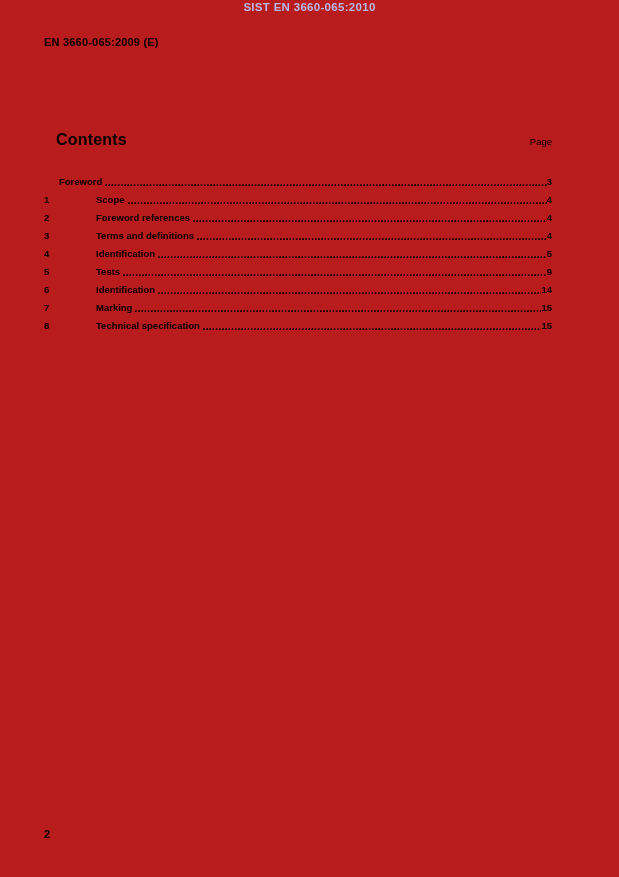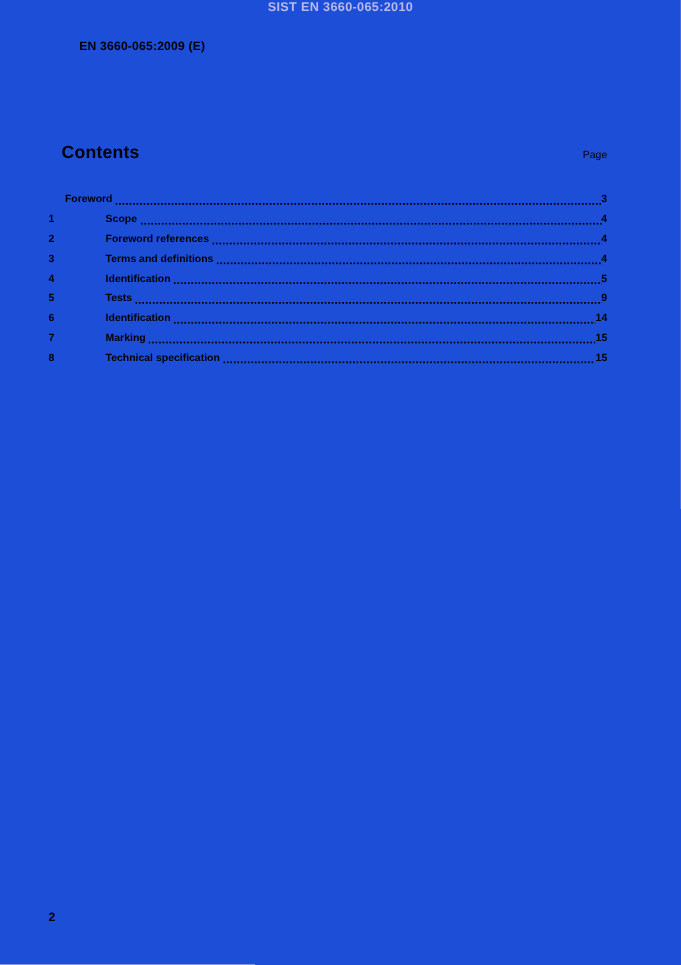--- a/index.html
+++ b/index.html
@@ -7,42 +7,41 @@
   body {
     font-family: "Liberation Sans", "DejaVu Sans", sans-serif;
     color: #000000;
     width: 619px;
     height: 877px;
   }
   .sheet {
     position: relative;
     width: 619px;
     height: 877px;
-    background: #1d4ed8;
+    background: #b91c1c;
     overflow: hidden;
   }
   .watermark {
     position: absolute;
     top: 1px;
     left: 0;
     width: 100%;
     text-align: center;
     font-size: 11.5px;
     font-weight: bold;
     letter-spacing: 0.3px;
     color: #b9b9e8;
   }
   .doc-ref {
     position: absolute;
     top: 36px;
     left: 44px;
     font-size: 11px;
     font-weight: bold;
     letter-spacing: 0.2px;
-    margin-left: 28px;
   }
   .contents-header {
     position: absolute;
     top: 131px;
     left: 44px;
     right: 67px;
     display: flex;
     justify-content: space-between;
     align-items: flex-end;
   }

